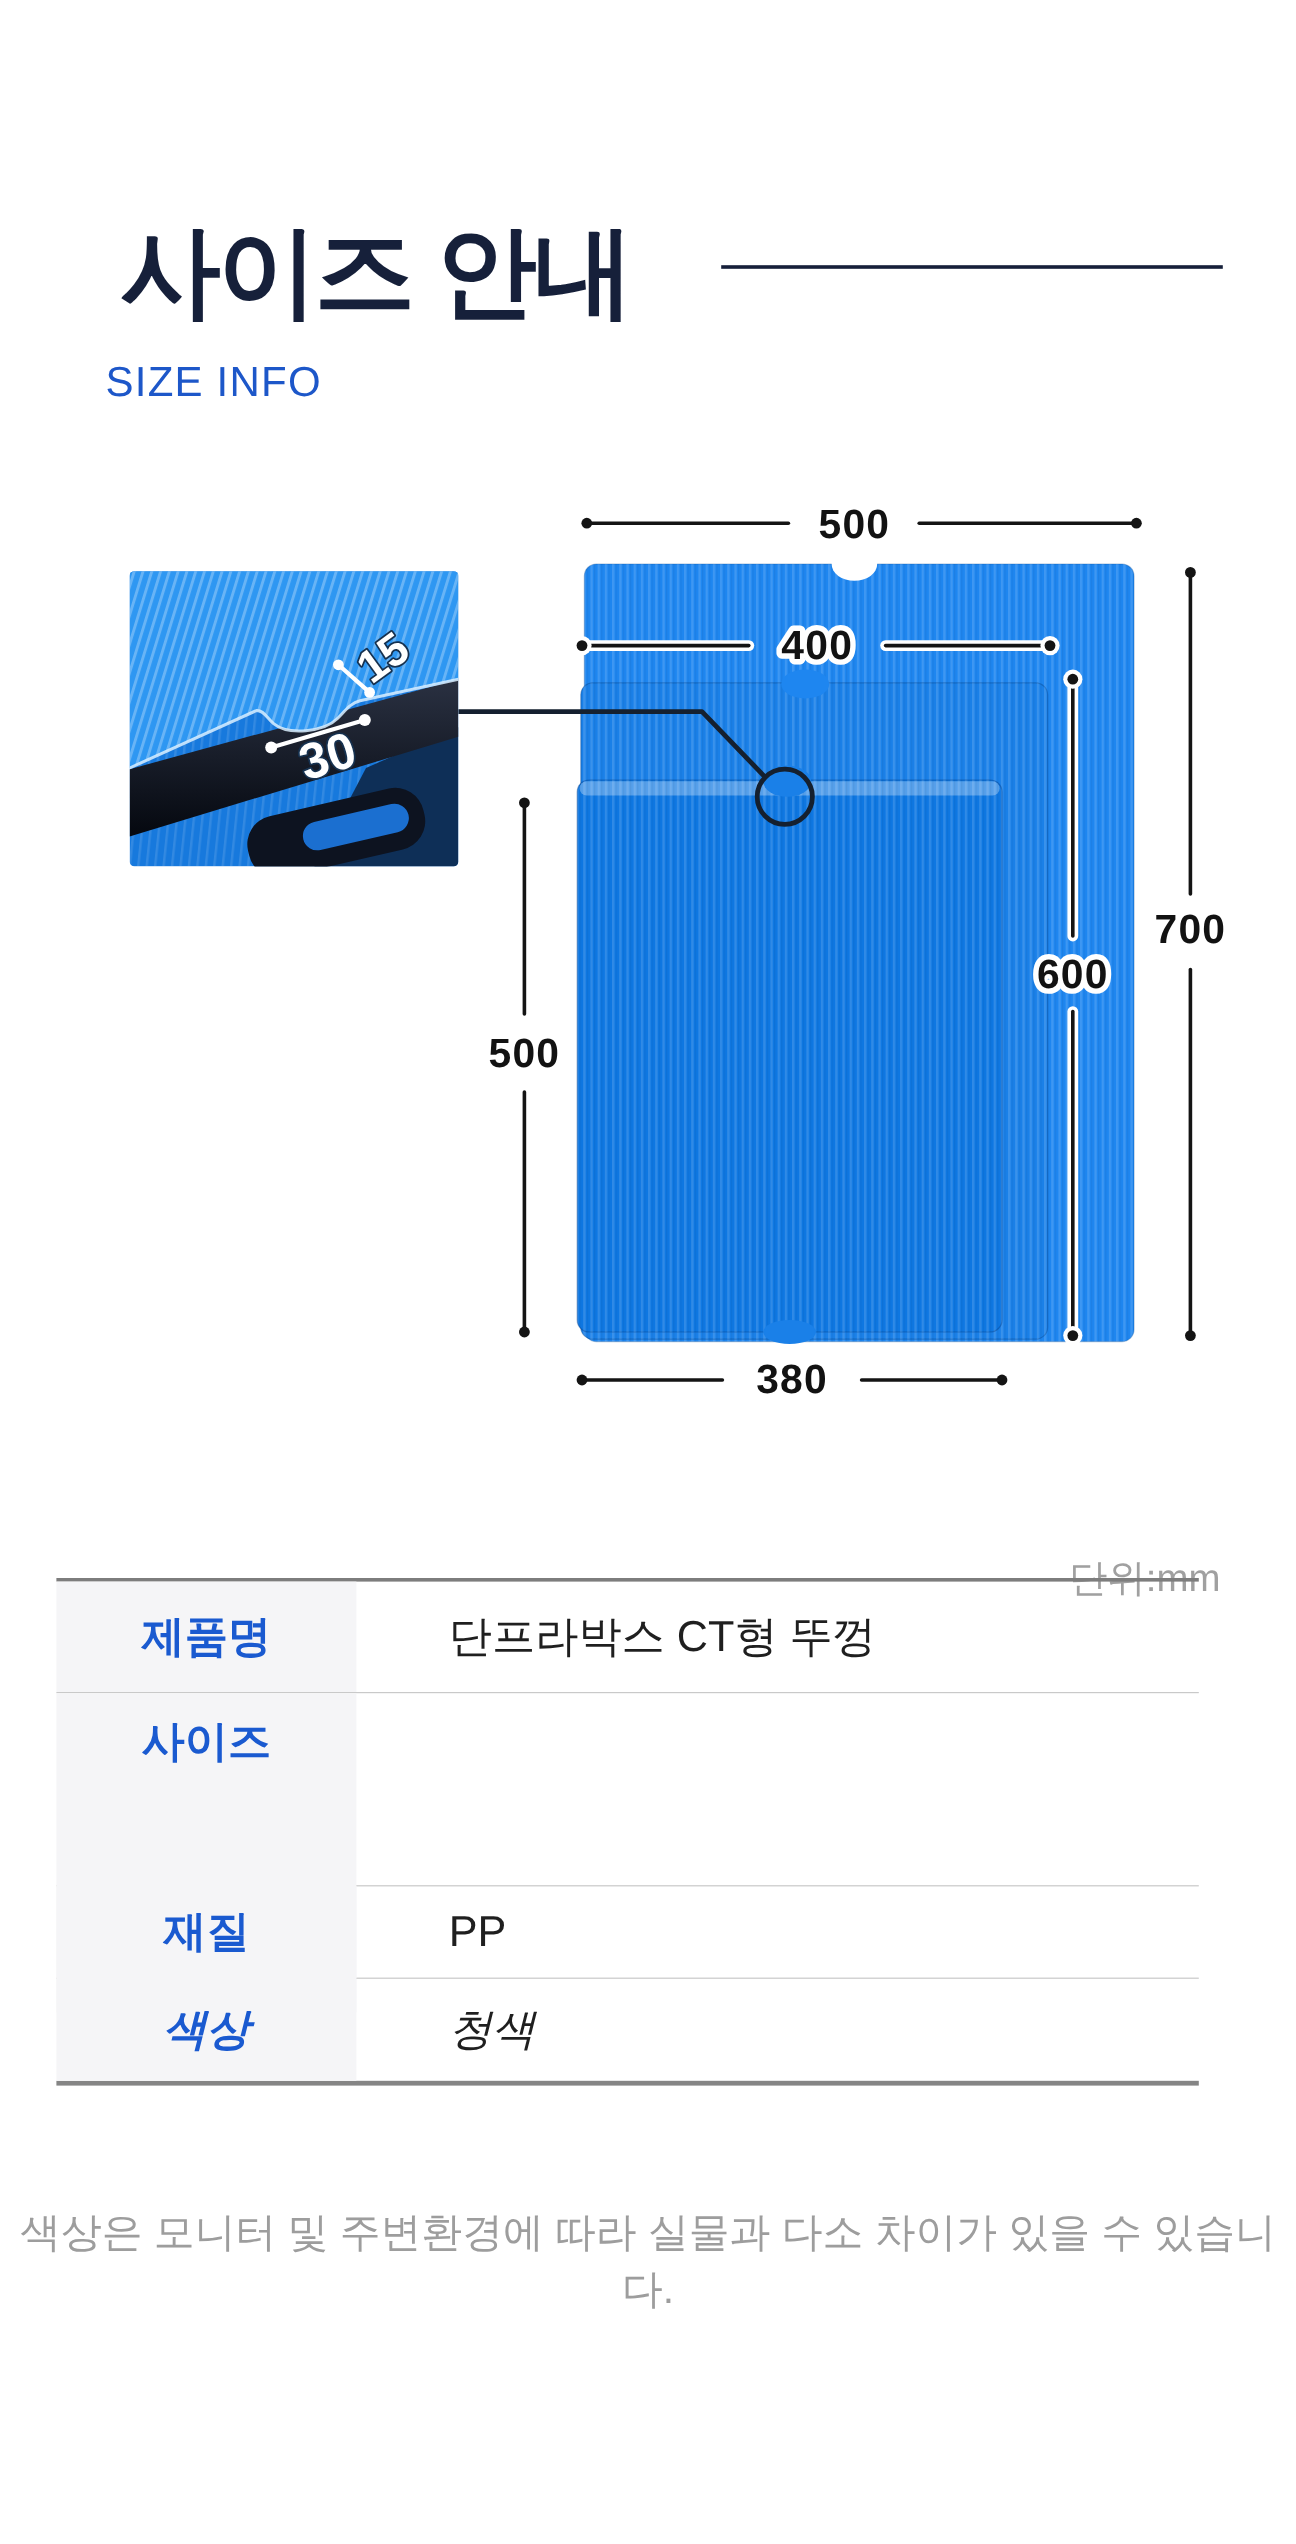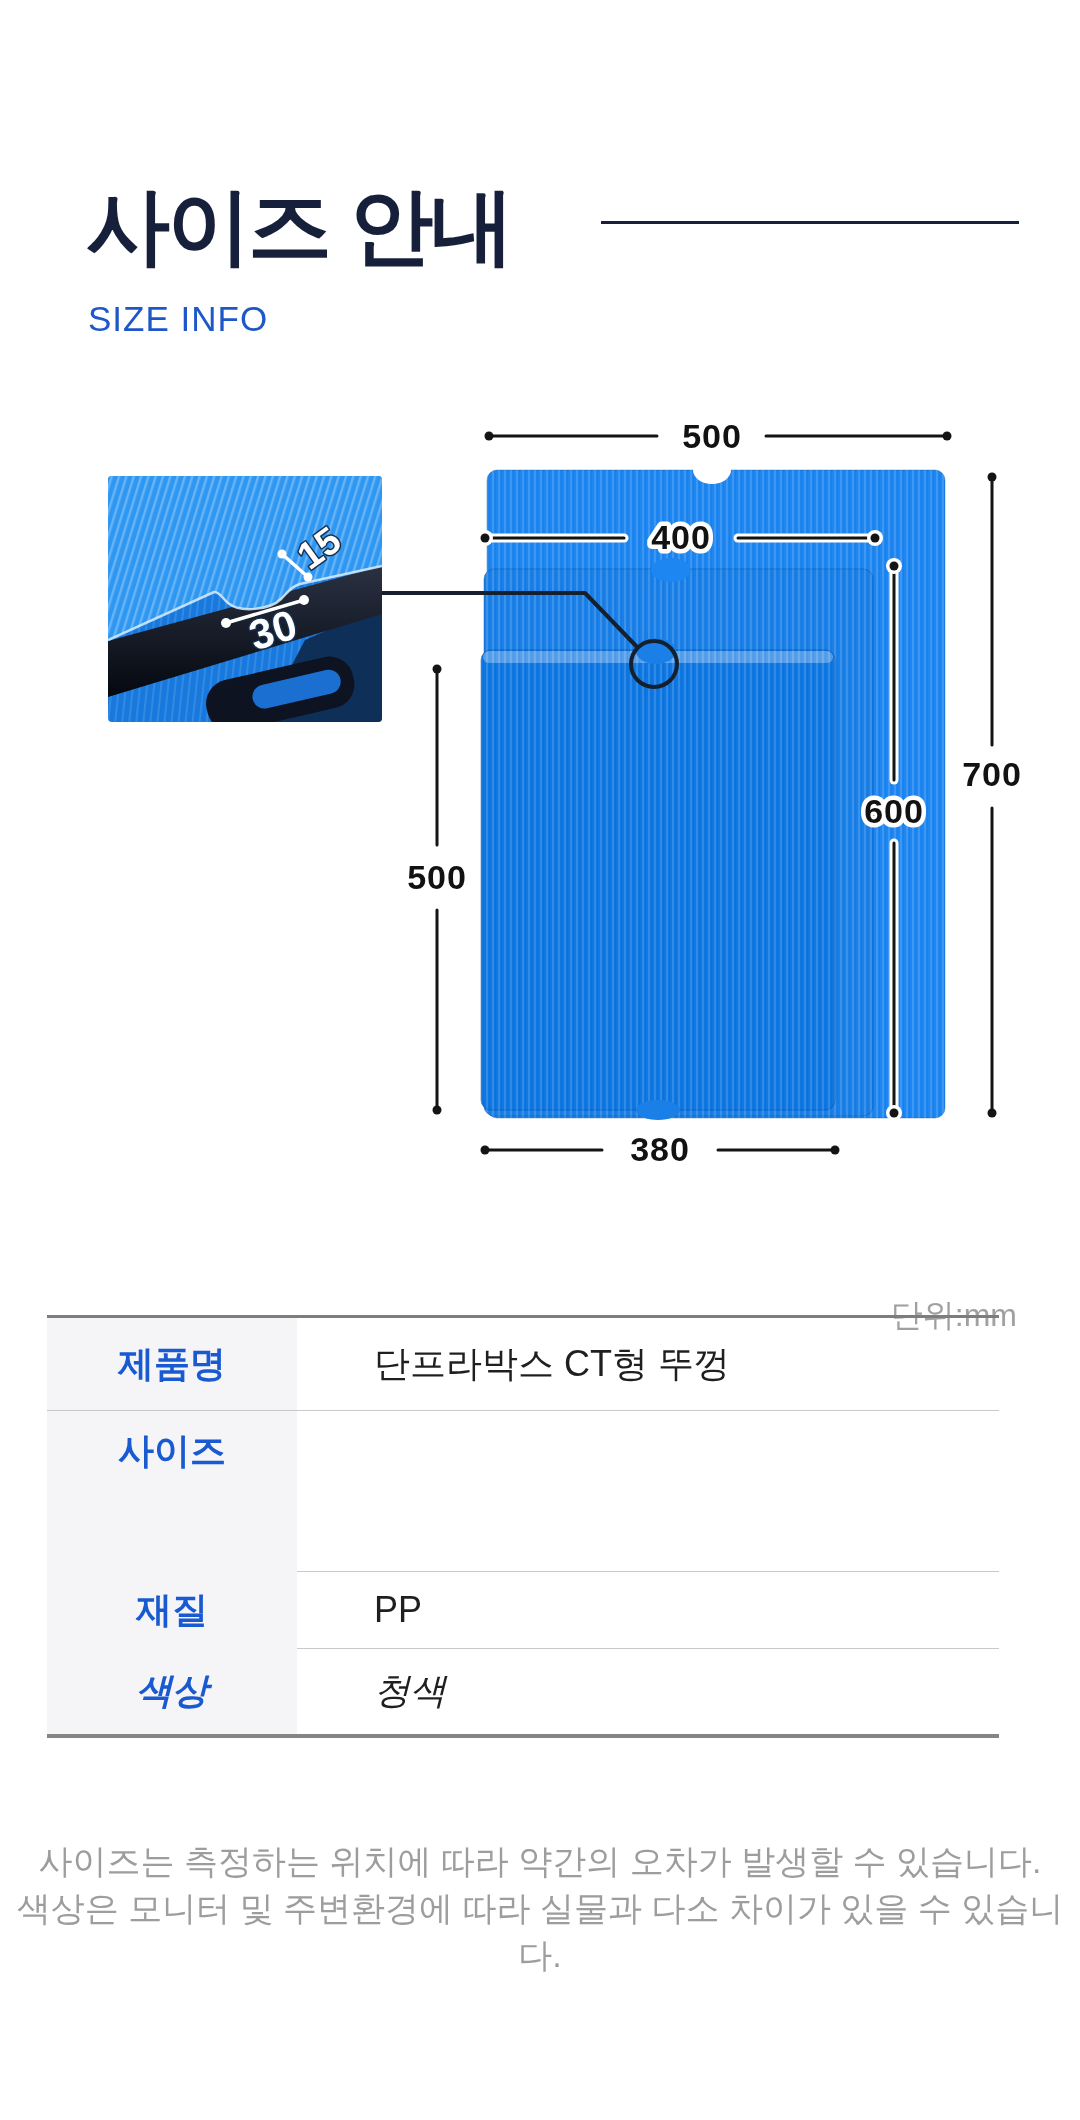--- a/index.html
+++ b/index.html
@@ -7,21 +7,21 @@
     --text-dark:#1f1f1f; --muted-gray:#9d9d9d; --unit-gray:#a0a0a0;
     --line-black:#141414; --callout-navy:#15202f;
     --lid-large:#1e86f0; --lid-medium:#1a80e8; --lid-small:#0e77e2;
     --table-head-bg:#f5f5f7; --border-strong:#7d7d7d; --border-light:#c9c9c9;
   }
   html,body{margin:0;padding:0;background:#ffffff;}
   .page{position:relative;width:1080px;height:2120px;background:#fff;overflow:hidden;
         font-family:"Liberation Sans",sans-serif;}
 
   
-  .title{position:absolute;left:86px;top:170px;margin:0;font-size:84px;font-weight:800;
+  .title{position:absolute;left:100px;top:170px;margin:0;font-size:84px;font-weight:800;
          letter-spacing:-3px;color:var(--title-navy);white-space:nowrap;}
   .title-rule{position:absolute;left:601px;top:221px;width:418px;height:3px;
               background:var(--title-navy);}
   .subtitle{position:absolute;left:88px;top:299px;font-size:35px;font-weight:400;
             letter-spacing:1px;color:var(--accent-blue);white-space:nowrap;}
 
   
   svg.diagram{position:absolute;left:0;top:400px;}
   .dim-line{stroke:var(--line-black);stroke-width:3;stroke-linecap:round;}
   .dim-under{stroke:#ffffff;stroke-width:9;stroke-linecap:round;}
@@ -213,17 +213,16 @@
       <div class="label">재질</div>
       <div class="value">PP</div>
     </div>
     <div class="spec-row r4">
       <div class="label">색상</div>
       <div class="value">청색</div>
     </div>
   </div>
 
   <div class="footer">
-    <p>사이즈는 측정하는 위치에 따라 약간의 오차가 발생할 수 있습니다.</p>
     <p>색상은 모니터 및 주변환경에 따라 실물과 다소 차이가 있을 수 있습니다.</p>
   </div>
 
 </div>
 
 </body></html>

